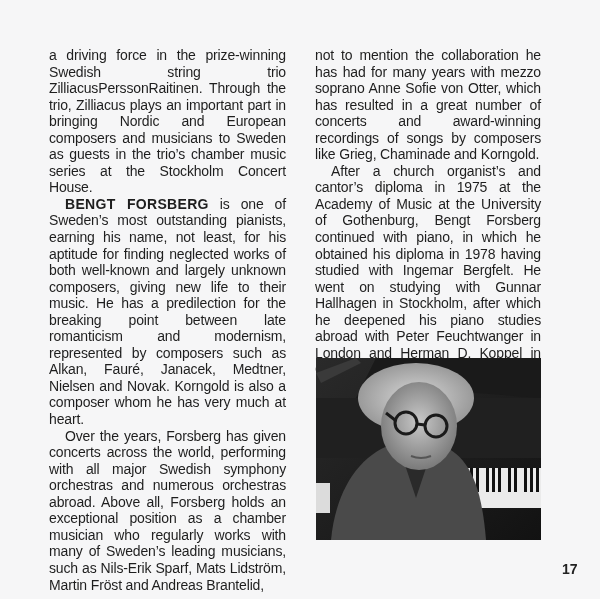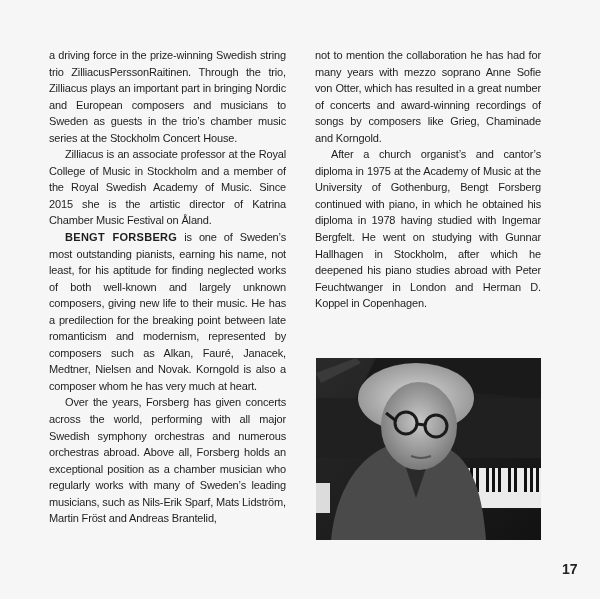--- a/index.html
+++ b/index.html
@@ -6,21 +6,21 @@
   body {
     width: 600px; height: 599px; overflow: hidden;
     background: #f6f6f7;
     position: relative;
     font-family: "Liberation Sans", sans-serif;
     color: #1e1e1e;
   }
   .col {
     position: absolute;
     top: 47px;
-    font-size: 11px;
+    font-size: 14px;
     line-height: 16.55px;
     text-align: justify;
     letter-spacing: -0.15px;
   }
   .col-left { left: 49px; width: 237px; }
   .col-right { left: 315px; width: 226px; }
   .col p { margin: 0; }
   .col p.indent { text-indent: 16px; }
   .bold-name { font-weight: bold; letter-spacing: 0.3px; }
   .photo {
@@ -35,21 +35,20 @@
     left: 562px; top: 561px;
     font-size: 14px; font-weight: bold;
     color: #222;
   }
 </style>
 </head>
 <body>
 
 <div class="col col-left">
   <p>a driving force in the prize-winning Swedish string trio ZilliacusPerssonRaitinen. Through the trio, Zilliacus plays an important part in bringing Nordic and European composers and musicians to Sweden as guests in the trio’s chamber music series at the Stockholm Concert House.</p>
-  <p class="indent">Zilliacus is an associate professor at the Royal College of Music in Stockholm and a member of the Royal Swedish Academy of Music. Since 2015 she is the artistic director of Katrina Chamber Music Festival on Åland.</p>
   <p class="indent"><span class="bold-name">BENGT FORSBERG</span><span> is one of Sweden’s most outstanding pianists, earning his name, not least, for his aptitude for finding neglected works of both well-known and largely unknown composers, giving new life to their music. He has a predilection for the breaking point between late romanticism and modernism, represented by composers such as Alkan, Fauré, Janacek, Medtner, Nielsen and Novak. Korngold is also a composer whom he has very much at heart.</span></p>
   <p class="indent">Over the years, Forsberg has given concerts across the world, performing with all major Swedish symphony orchestras and numerous orchestras abroad. Above all, Forsberg holds an exceptional position as a chamber musician who regularly works with many of Sweden’s leading musicians, such as Nils-Erik Sparf, Mats Lidström, Martin Fröst and Andreas Brantelid,</p>
 </div>
 
 <div class="col col-right">
   <p>not to mention the collaboration he has had for many years with mezzo soprano Anne Sofie von Otter, which has resulted in a great number of concerts and award-winning recordings of songs by composers like Grieg, Chaminade and Korngold.</p>
   <p class="indent">After a church organist’s and cantor’s diploma in 1975 at the Academy of Music at the University of Gothenburg, Bengt Forsberg continued with piano, in which he obtained his diploma in 1978 having studied with Ingemar Bergfelt. He went on studying with Gunnar Hallhagen in Stockholm, after which he deepened his piano studies abroad with Peter Feuchtwanger in London and Herman D. Koppel in Copenhagen.</p>
 </div>
 
 <div class="photo" title="Black-and-white portrait of Bengt Forsberg, white-haired man with round glasses, seated in front of a grand piano keyboard">

